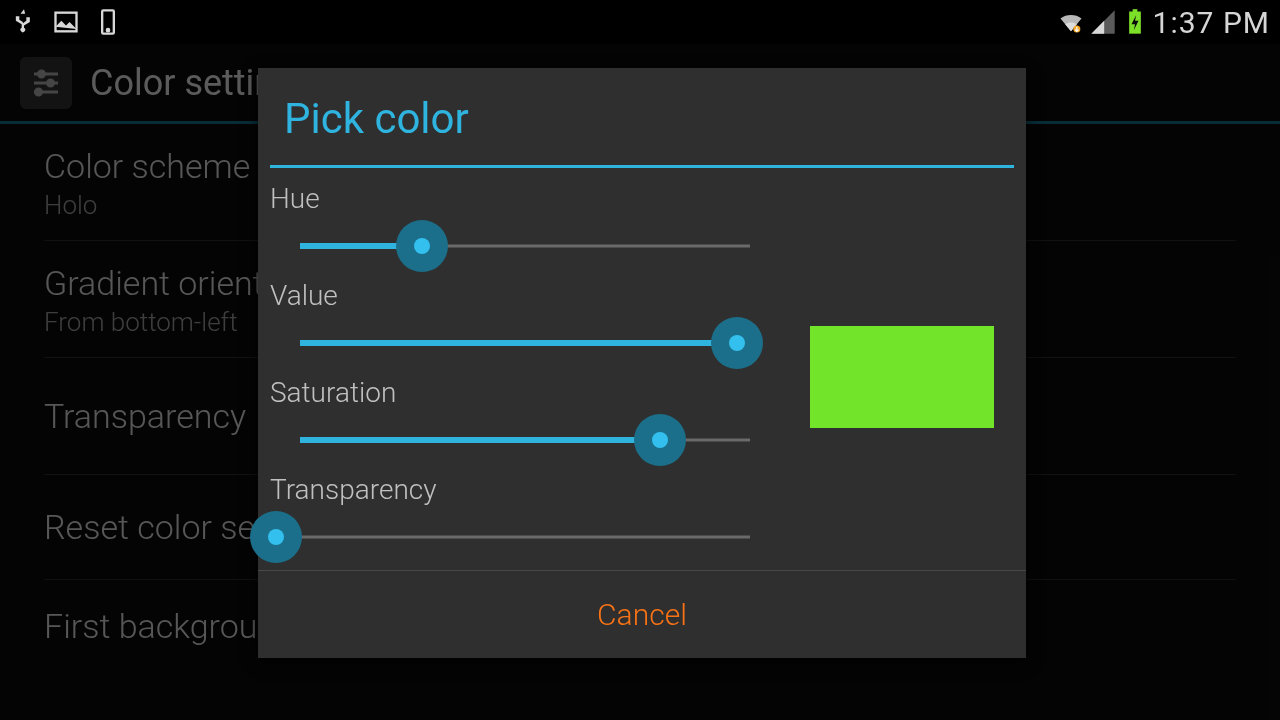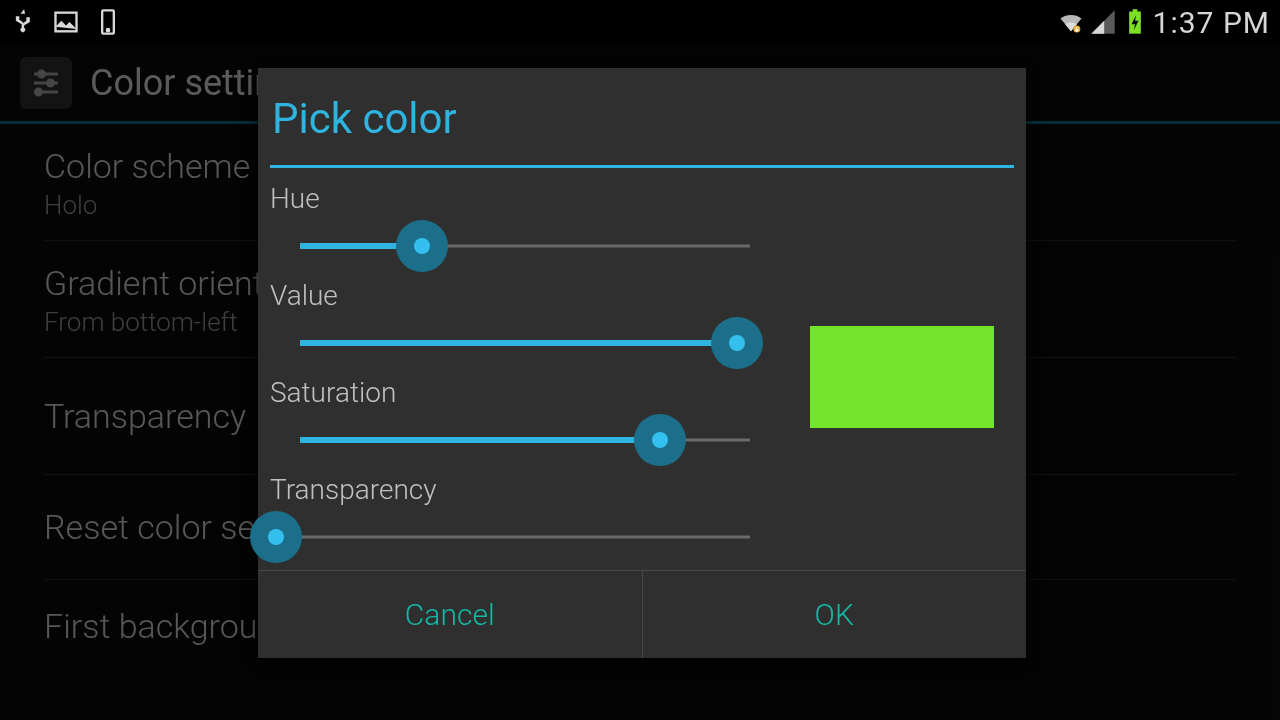--- a/index.html
+++ b/index.html
@@ -63,21 +63,21 @@
     position: absolute;
     left: 258px; top: 68px;
     width: 768px;
     background: #2f2f2f;
     box-shadow: 0 4px 14px rgba(0,0,0,0.7);
     display: flex; flex-direction: column;
   }
   .dialog-title {
     color: #2fb4e0;
     font-size: 42px;
-    padding: 26px 14px 22px;
+    padding: 26px 26px 22px;
     font-weight: 400;
   }
   .dialog-divider { height: 3px; background: #2fb4e0; margin: 0 12px; }
 
   .dialog-body {
     display: flex;
     padding: 8px 12px 0 12px;
     gap: 12px;
   }
   .sliders { flex: 1 1 auto; padding-right: 20px; }
@@ -119,21 +119,21 @@
   .dialog-buttons {
     display: flex;
     border-top: 1px solid #484848;
     margin-top: 6px;
   }
   .dialog-buttons button {
     flex: 1;
     background: transparent;
     border: none;
     border-right: 1px solid #484848;
-    color: #14b8a6;
+    color: #f97316;
     font-size: 30px;
     padding: 26px 7px;
     font-family: inherit;
     font-weight: 300;
     cursor: pointer;
   }
   .dialog-buttons button:last-child { border-right: none; }
 </style>
 </head>
 <body>
@@ -271,15 +271,14 @@
         </div>
       </div>
 
     </div>
 
     <div class="swatch" style="background: rgb(114, 229, 43);"></div>
   </div>
 
   <div class="dialog-buttons">
     <button>Cancel</button>
-    <button>OK</button>
   </div>
 </div>
 
 </body></html>

